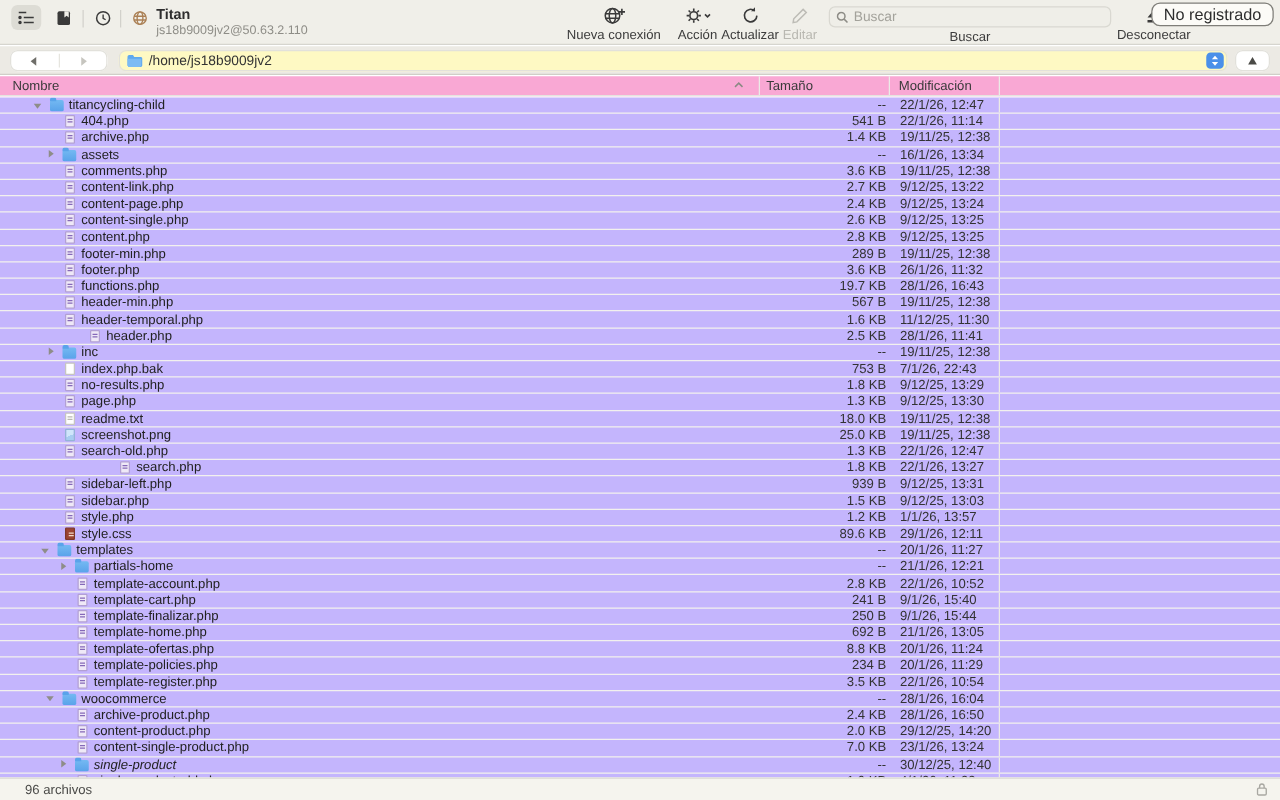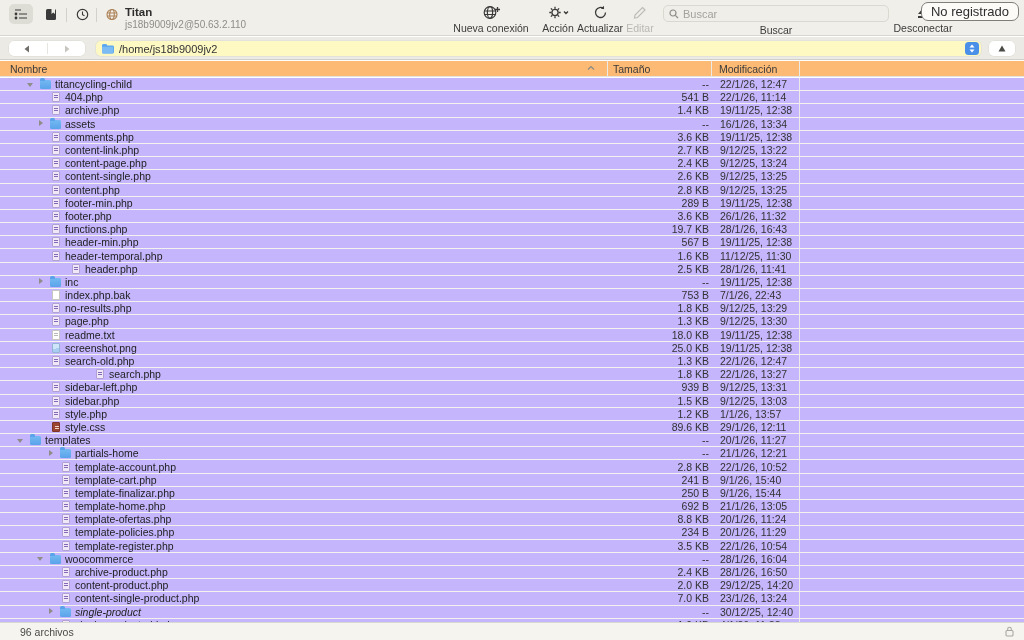--- a/index.html
+++ b/index.html
@@ -43,21 +43,21 @@
     border-radius:6px; box-shadow:0 0 0 1px #e2e1db inset; display:flex; align-items:center;
     padding:0 3px 0 6px; gap:5px; }
   .path-text { flex:1; font-size:11px; color:#333; }
   .stepper { width:14px; height:13px; background:#4a90e9; border-radius:3.5px;
     display:flex; flex-direction:column; align-items:center; justify-content:center; cursor:pointer; }
   .up-btn { position:absolute; left:988px; top:3px; width:28px; height:17px; background:#fff;
     border:none; border-radius:6px; box-shadow:0 0 0 1px #e2e1db inset; cursor:pointer;
     display:flex; align-items:center; justify-content:center; }
 
   
-  .thead { position:absolute; top:61px; left:0; right:0; height:16px; background:#fdba74;
+  .thead { position:absolute; top:61px; left:0; right:0; height:16px; background:#f9a8d4;
     border-bottom:1px solid #e4e3df; display:grid; grid-template-columns:608px 104px 88px 1fr;
     font-size:10.5px; color:#3a3a3a; align-items:center; }
   .thead .hc { height:100%; display:flex; align-items:center; position:relative; }
   .thead .h-name { padding-left:10px; border-right:1px solid #eceae6; }
   .thead .h-size { padding-left:5px; border-right:1px solid #eceae6; }
   .thead .h-mod  { padding-left:7px; border-right:1px solid #eceae6; }
   .sort-caret { position:absolute; right:12px; top:4px; }
 
   
   .flist { position:absolute; top:78px; left:0; right:0; bottom:18px; overflow:hidden; background:#c4b5fd; }
@@ -533,21 +533,21 @@
       <div class="name-cell" style="padding-left: 36px;">
         <span class="chev"></span>
         <span class="ficon icon-css"></span>
         <span class="fname">style.css</span>
       </div>
       <div class="fsize">89.6 KB</div>
       <div class="fmod">29/1/26, 12:11</div>
       <div></div>
     </div>
       <div class="row">
-      <div class="name-cell" style="padding-left: 16px;">
+      <div class="name-cell" style="padding-left: 32px;">
         <span class="chev down"></span>
         <span class="ficon icon-folder"></span>
         <span class="fname">templates</span>
       </div>
       <div class="fsize">--</div>
       <div class="fmod">20/1/26, 11:27</div>
       <div></div>
     </div>
       <div class="row">
       <div class="name-cell" style="padding-left: 46px;">

